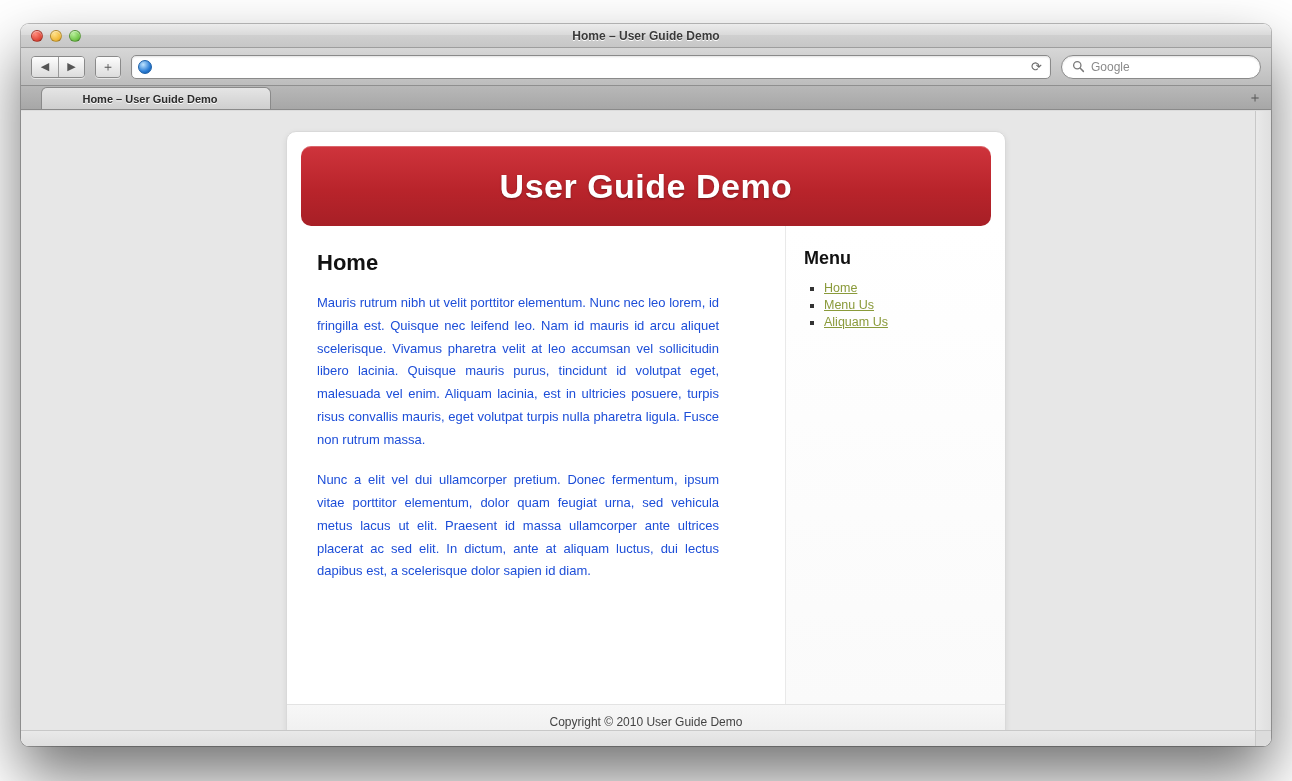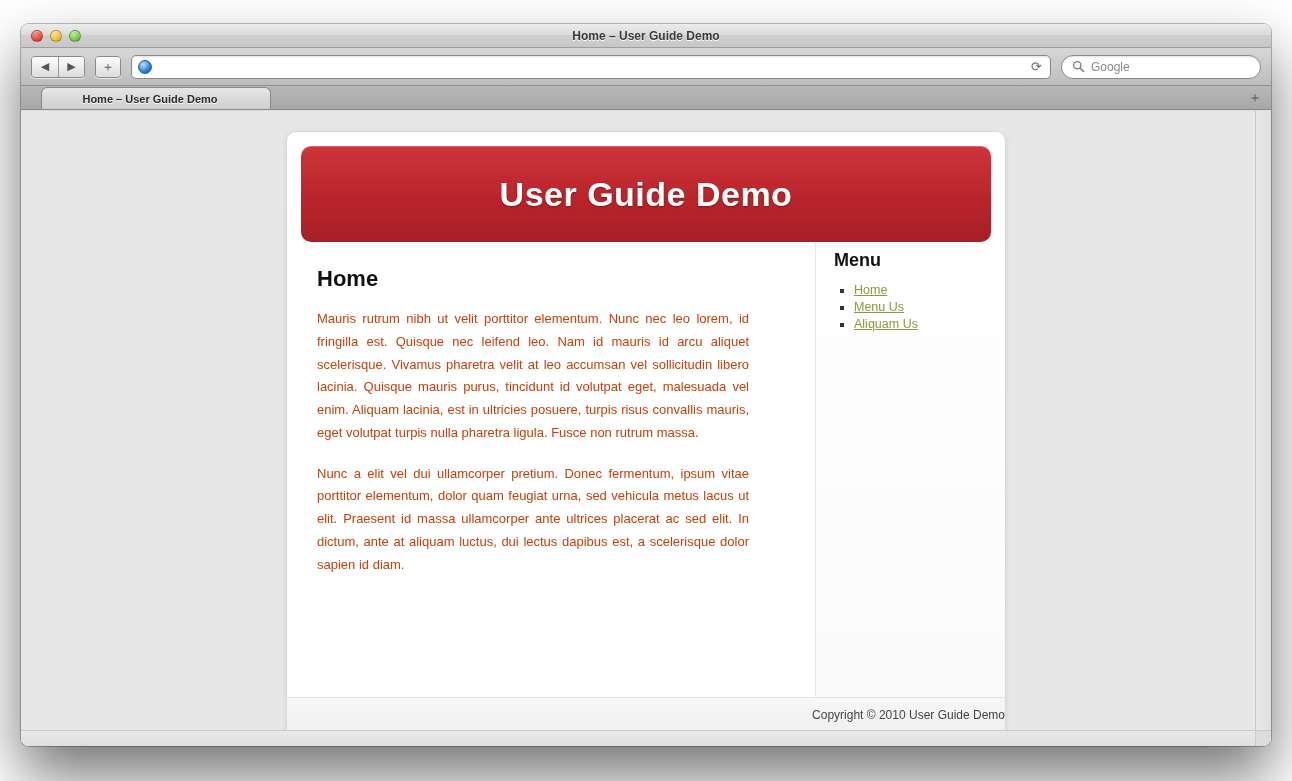--- a/index.html
+++ b/index.html
@@ -151,21 +151,21 @@
     border-radius: 10px;
     box-shadow: 0 2px 6px rgba(0,0,0,.08);
     overflow: hidden;
     display: flex; flex-direction: column;
   }
 
   .hero {
     margin: 14px 14px 0 14px;
     background: linear-gradient(#cf343c, #b9242b 55%, #a71f26);
     border-radius: 10px;
-    height: 96px;
+    height: 80px;
     display: flex; align-items: center; justify-content: center;
     color: #fff;
     box-shadow: inset 0 1px 0 rgba(255,255,255,.25);
   }
   .hero h1 {
     font-family: "Comic Sans MS", "Trebuchet MS", "Segoe UI", sans-serif;
     font-size: 34px; letter-spacing: .5px;
     text-shadow: 0 1px 2px rgba(0,0,0,.35);
   }
 
@@ -174,44 +174,44 @@
     flex: 1;
     padding: 24px 30px 30px 30px;
     font-size: 13px;
     color: #333;
   }
   .content h2 {
     font-family: "Comic Sans MS", "Trebuchet MS", "Segoe UI", sans-serif;
     font-size: 22px; font-weight: 700; color: #111;
     margin-bottom: 16px;
   }
-  .content p { line-height: 1.75; margin-bottom: 18px; text-align: justify; color:#c2410c; }
+  .content p { line-height: 1.75; margin-bottom: 18px; text-align: justify; color:#1d4ed8; }
 
   .sidebar {
-    width: 190px;
+    width: 220px;
     border-left: 1px solid #e9e9e9;
-    padding: 8px 18px 18px 18px;
+    padding: 22px 18px 18px 18px;
     font-size: 13px;
     background: linear-gradient(#fff, #fafafa);
   }
   .sidebar h3 {
     font-family: "Comic Sans MS", "Trebuchet MS", "Segoe UI", sans-serif;
     font-size: 18px; color: #111; margin-bottom: 12px;
   }
   .sidebar ul { list-style: square; padding-left: 20px; color: #333; }
   .sidebar li { margin-bottom: 3px; font-size: 12.5px; }
   .sidebar a { color: #8a9a3a; text-decoration: underline; }
 
   .footer {
     background: linear-gradient(#f7f7f7, #ededed);
     border-top: 1px solid #e3e3e3;
-    text-align: right;
+    text-align: center;
     font-size: 12px;
     color: #444;
-    padding: 10px 0 23px;
+    padding: 10px 0 16px;
   }
 
   
   .scroll-v {
     position: absolute; right: 0; top: 0; bottom: 16px;
     width: 16px;
     background: linear-gradient(90deg,#e9e9e9,#dfdfdf);
     border-left: 1px solid #c8c8c8;
   }
   .scroll-h {

